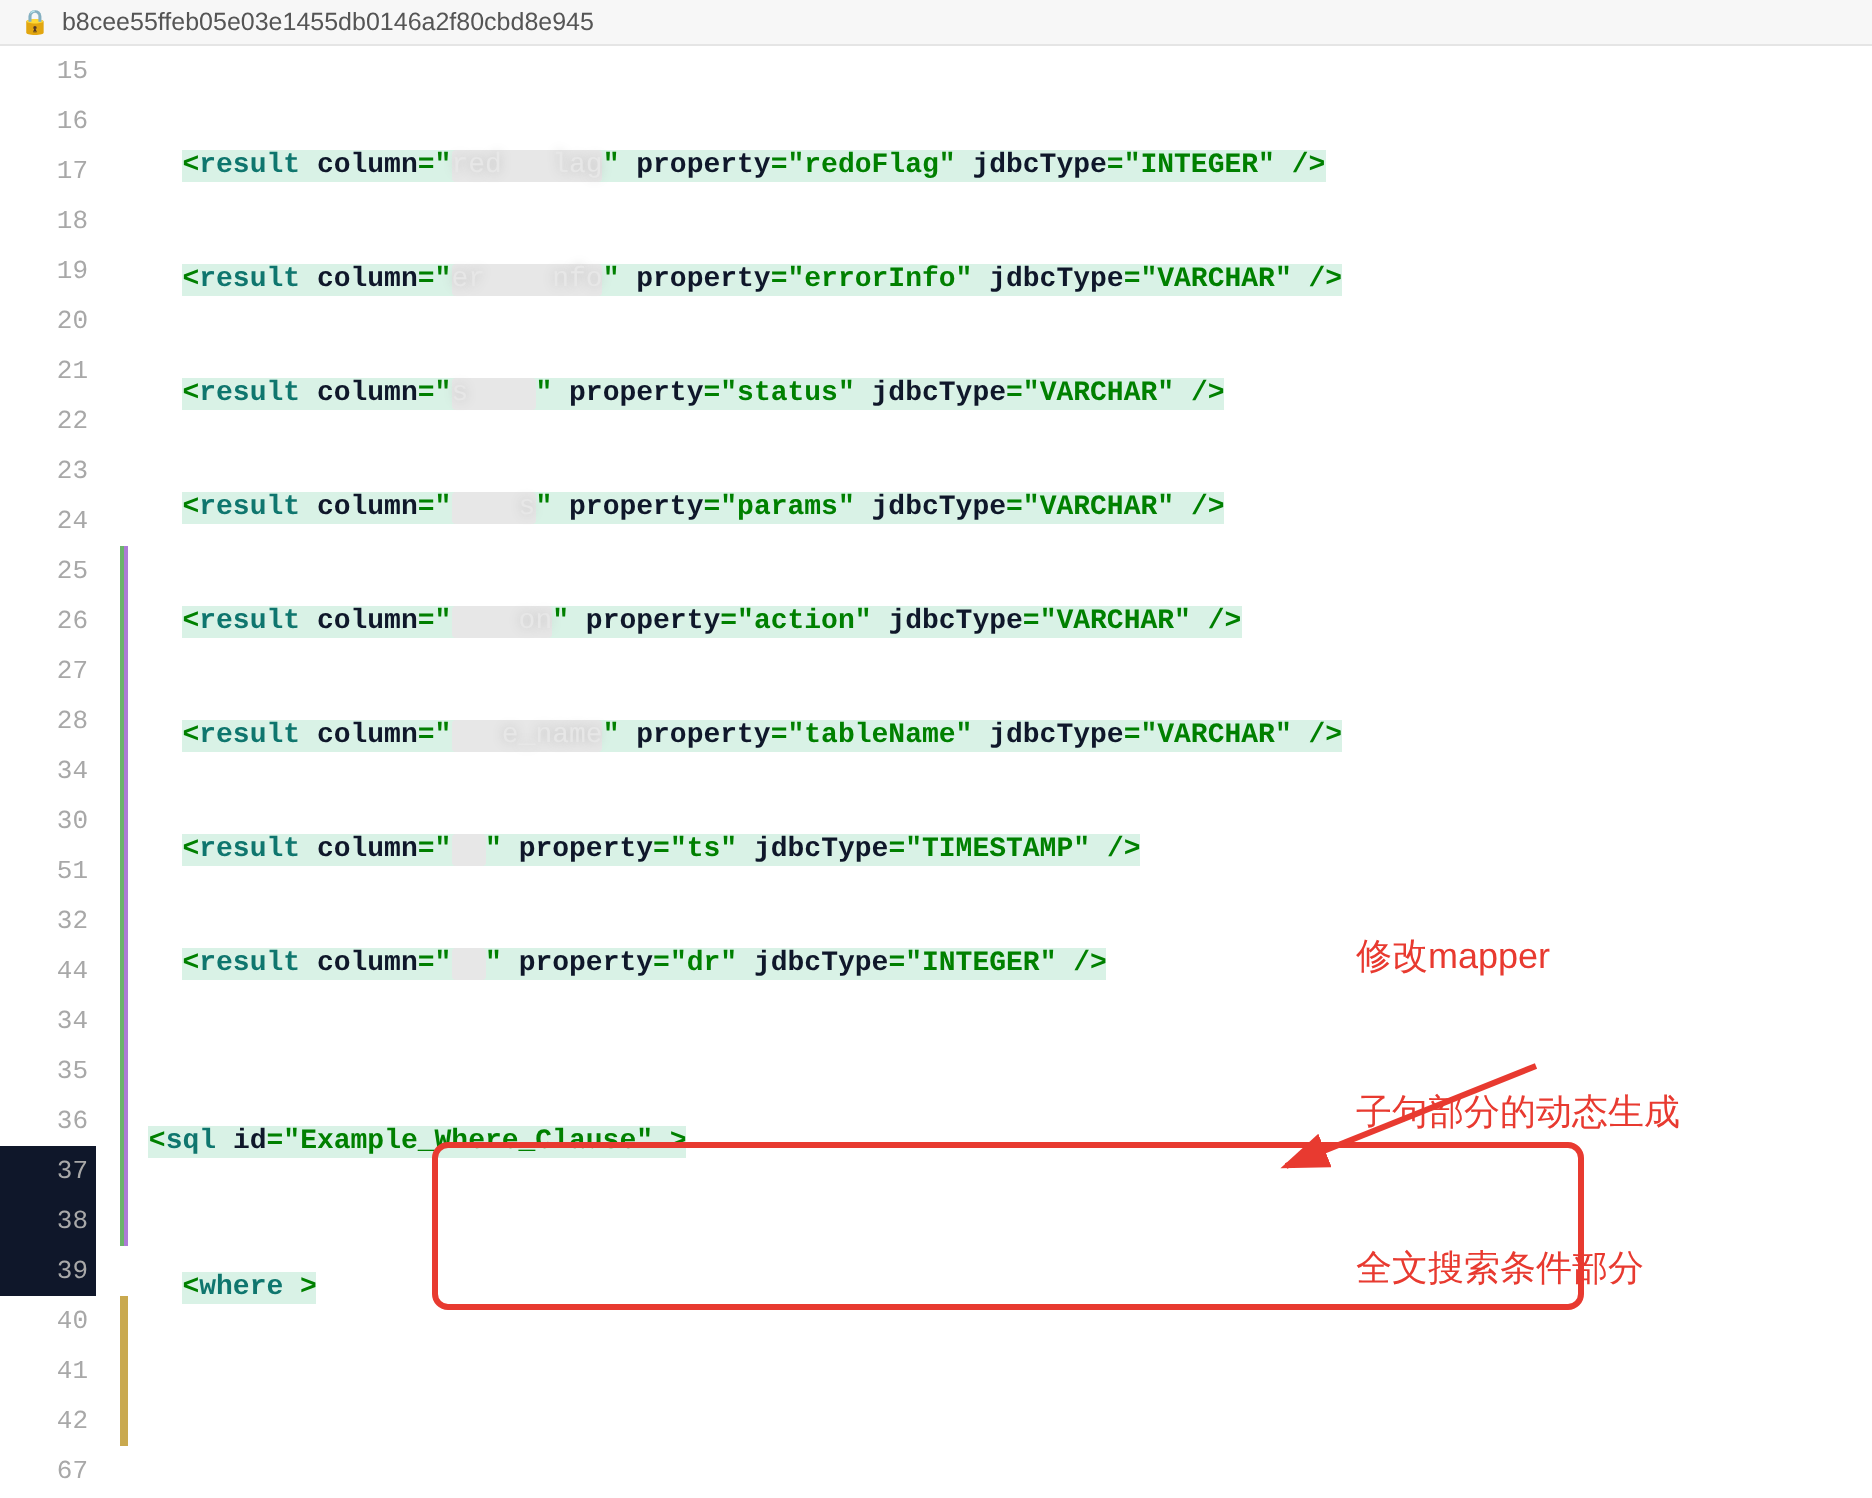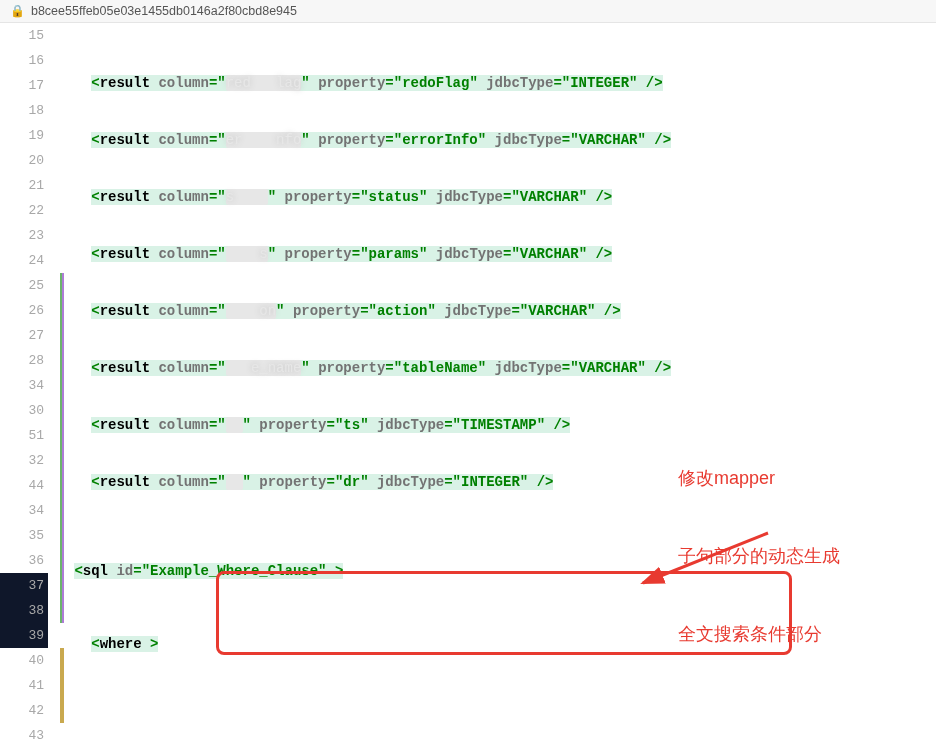--- a/index.html
+++ b/index.html
@@ -69,22 +69,22 @@
     background: linear-gradient(to right, #6bb36b 50%, #ad7bd6 50%);
   }
   .yellow-stripe {
     position: absolute;
     left: 60px;
     width: 4px;
     background: #c9a94f;
   }
   
   .tk-bracket { color: #008000; font-weight: bold; }
-  .tk-tag { color: #000000; font-weight: bold; }
-  .tk-attr { color: #737373; font-weight: bold; }
+  .tk-tag { color: #0f766e; font-weight: bold; }
+  .tk-attr { color: #0f172a; font-weight: bold; }
   .tk-eq { color: #008000; font-weight: bold; }
   .tk-str { color: #008000; font-weight: bold; }
   .redact {
     background: #e7e7e7;
     color: #e7e7e7;
     text-shadow: 0 0 6px #bbb;
     border-radius: 2px;
   }
   .red-box {
     position: absolute;
@@ -137,21 +137,21 @@
     <div class="line">44</div>
     <div class="line">34</div>
     <div class="line">35</div>
     <div class="line">36</div>
     <div class="line modified-gutter">37</div>
     <div class="line modified-gutter">38</div>
     <div class="line modified-gutter">39</div>
     <div class="line">40</div>
     <div class="line">41</div>
     <div class="line">42</div>
-    <div class="line">43</div>
+    <div class="line">67</div>
   </div>
 
   <div class="change-stripe" style="top:250px; height:350px;"></div>
   <div class="yellow-stripe" style="top:625px; height:75px;"></div>
 
   <div class="code-col">
     
     <div class="line">   <span class="green-code"><span class="tk-bracket">&lt;</span><span class="tk-tag">result</span> <span class="tk-attr">column</span><span class="tk-eq">=</span><span class="tk-str">"</span><span class="redact">red&nbsp;&nbsp;&nbsp;lag</span><span class="tk-str">"</span> <span class="tk-attr">property</span><span class="tk-eq">=</span><span class="tk-str">"<span>redoFlag</span>"</span> <span class="tk-attr">jdbcType</span><span class="tk-eq">=</span><span class="tk-str">"<span>INTEGER</span>"</span> <span class="tk-bracket">/&gt;</span></span></div>
     <div class="line">   <span class="green-code"><span class="tk-bracket">&lt;</span><span class="tk-tag">result</span> <span class="tk-attr">column</span><span class="tk-eq">=</span><span class="tk-str">"</span><span class="redact">er&nbsp;&nbsp;&nbsp;&nbsp;nfo</span><span class="tk-str">"</span> <span class="tk-attr">property</span><span class="tk-eq">=</span><span class="tk-str">"<span>errorInfo</span>"</span> <span class="tk-attr">jdbcType</span><span class="tk-eq">=</span><span class="tk-str">"<span>VARCHAR</span>"</span> <span class="tk-bracket">/&gt;</span></span></div>
     <div class="line">   <span class="green-code"><span class="tk-bracket">&lt;</span><span class="tk-tag">result</span> <span class="tk-attr">column</span><span class="tk-eq">=</span><span class="tk-str">"</span><span class="redact">s&nbsp;&nbsp;&nbsp;&nbsp;</span><span class="tk-str">"</span> <span class="tk-attr">property</span><span class="tk-eq">=</span><span class="tk-str">"<span>status</span>"</span> <span class="tk-attr">jdbcType</span><span class="tk-eq">=</span><span class="tk-str">"<span>VARCHAR</span>"</span> <span class="tk-bracket">/&gt;</span></span></div>

